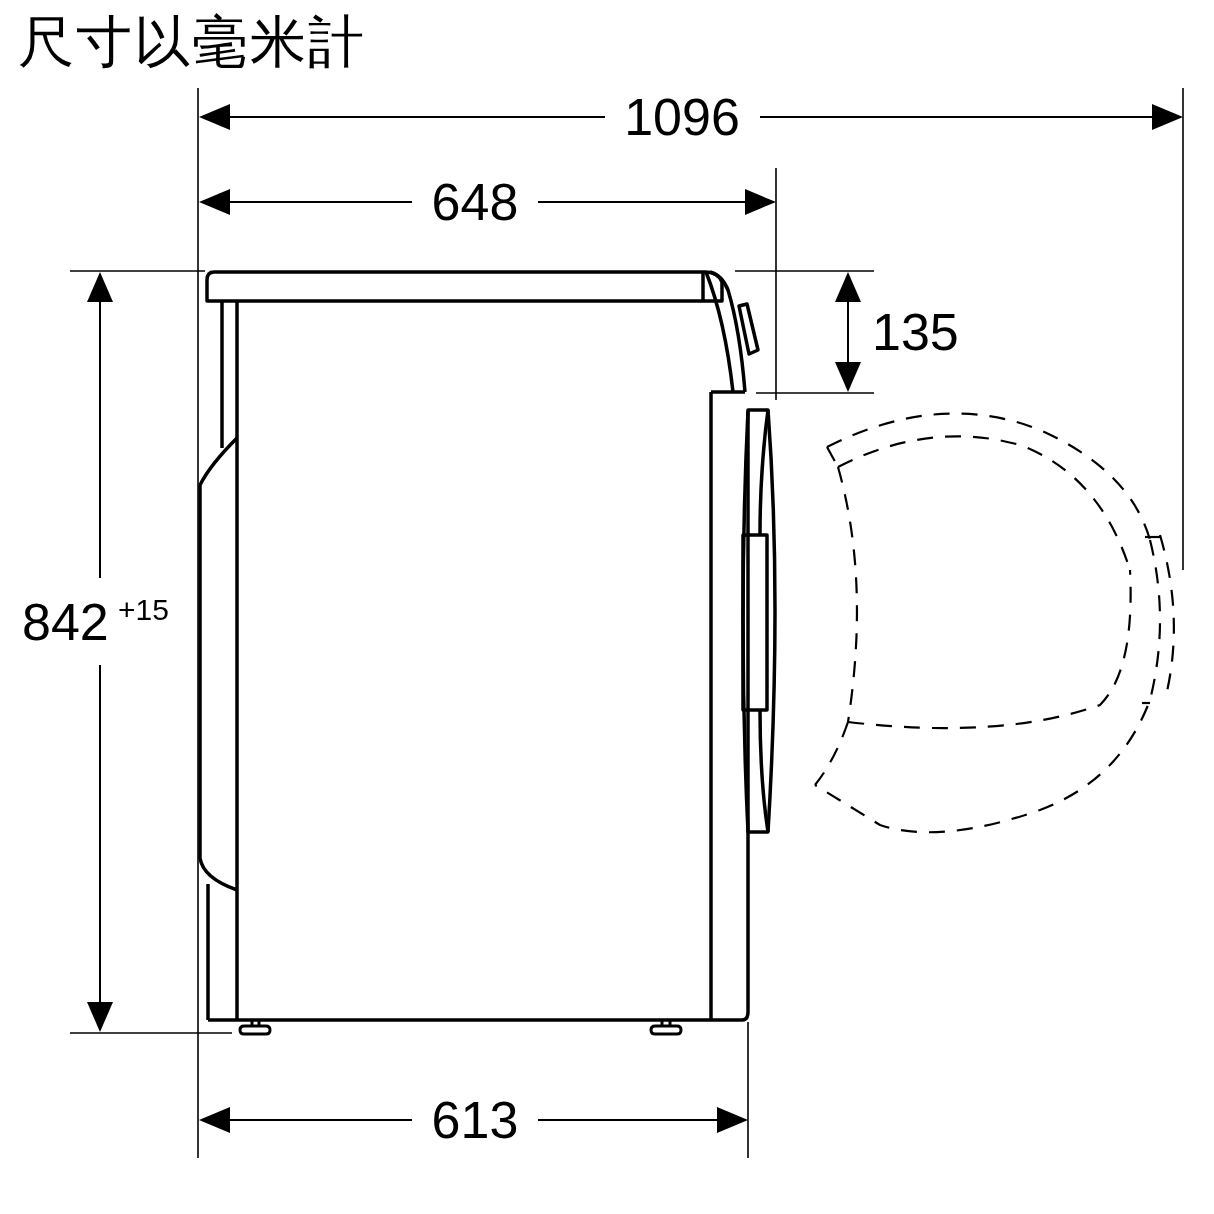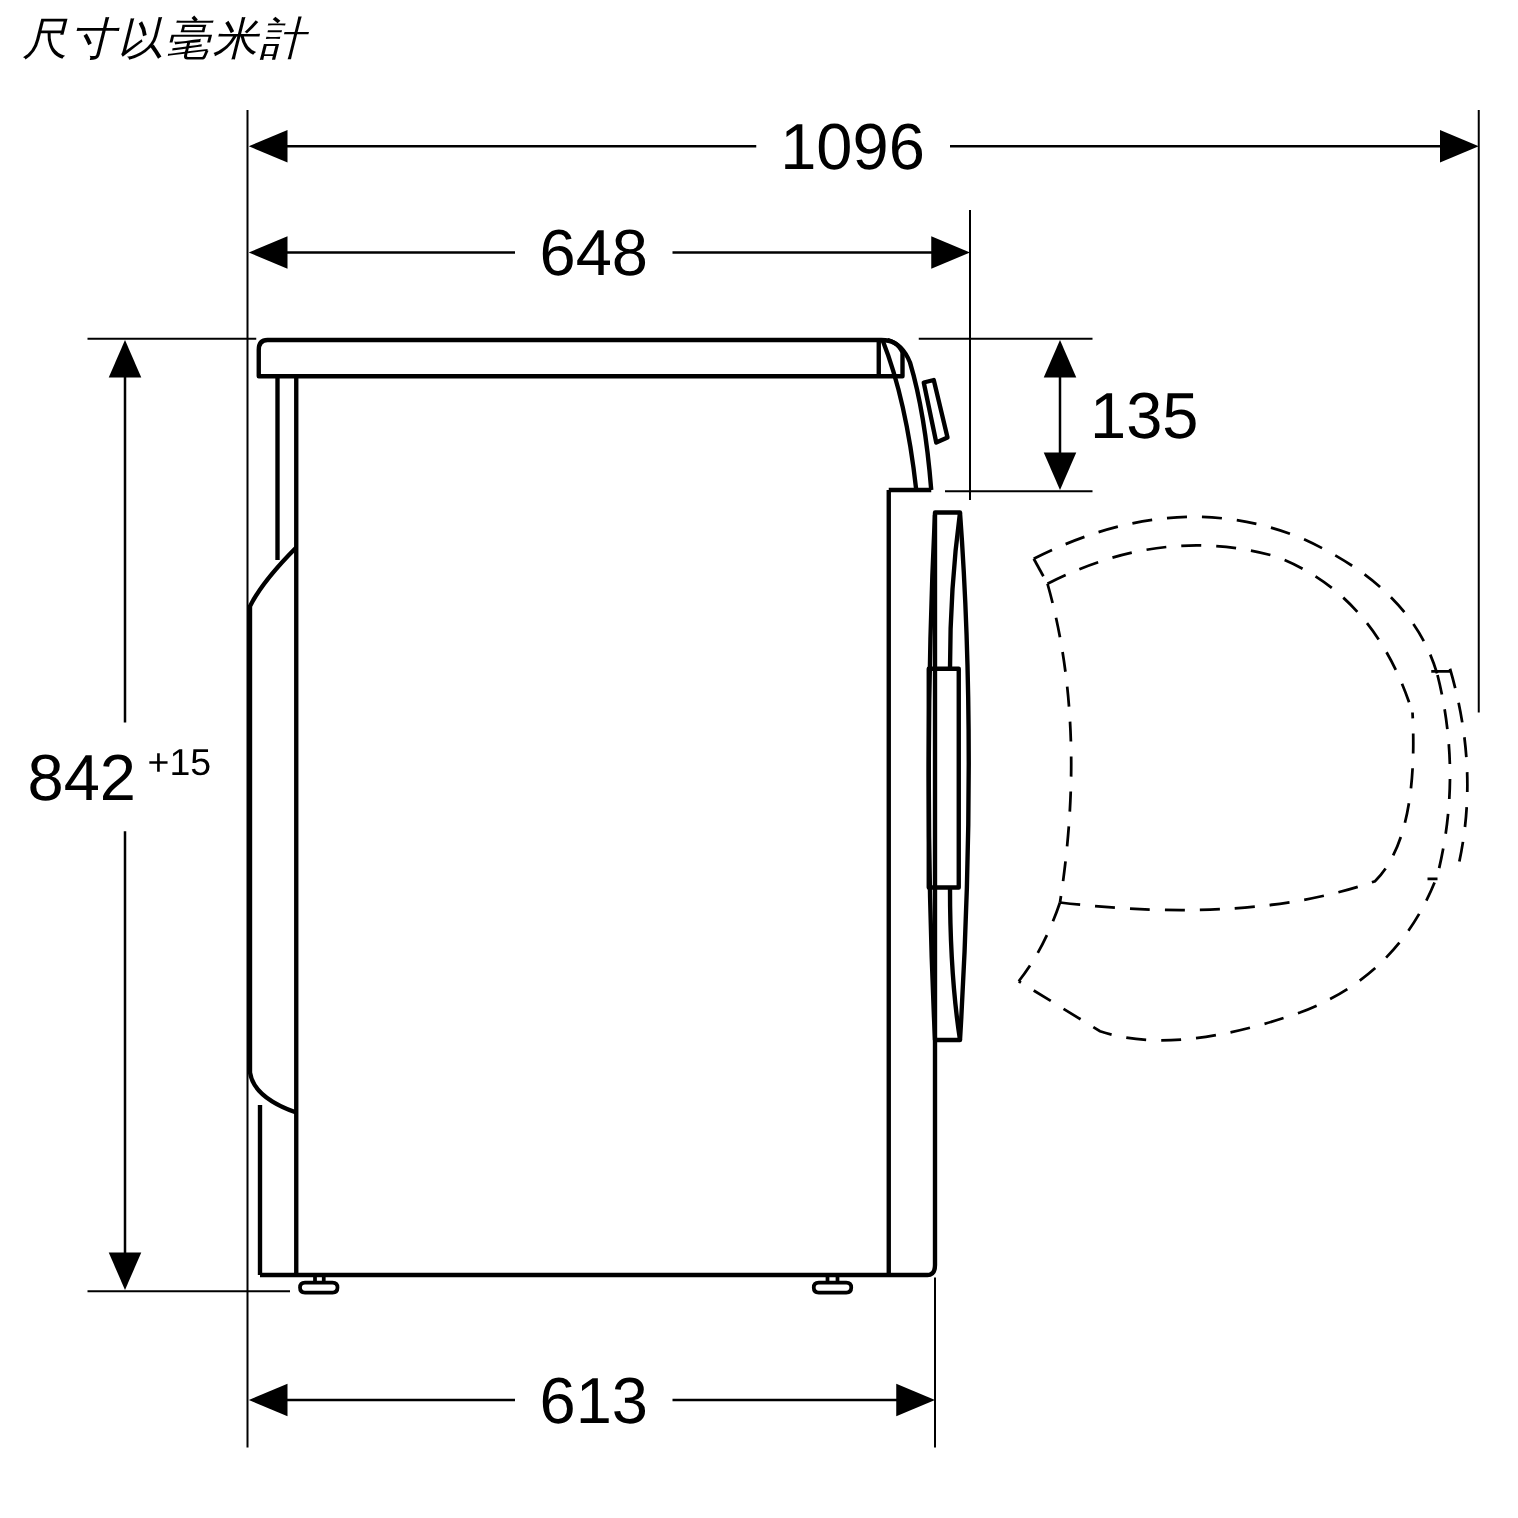--- a/index.html
+++ b/index.html
@@ -1,20 +1,20 @@
 <!DOCTYPE html>
 <html><head>
   <meta charset="utf-8">
   <style>
     html, body { margin: 0; padding: 0; background: #ffffff; }
     body { width: 1214px; height: 1214px; position: relative; overflow: hidden; }
     .title {
       position: absolute; left: 18px; top: 14px;
-      font-family: "DejaVu Sans", sans-serif; font-size: 36px; color: #000;
-      letter-spacing: 2px; line-height: 1; font-style: italic;
+      font-family: "DejaVu Sans", sans-serif; font-size: 56px; color: #000;
+      letter-spacing: 2px; line-height: 1;
     }
     svg.drawing { position: absolute; left: 0; top: 0; }
     .dimtext {
       font-family: "Liberation Sans", sans-serif; font-size: 52px; fill: #000;
     }
     .suptext {
       font-family: "Liberation Sans", sans-serif; font-size: 30px; fill: #000;
     }
   </style>
 </head>

